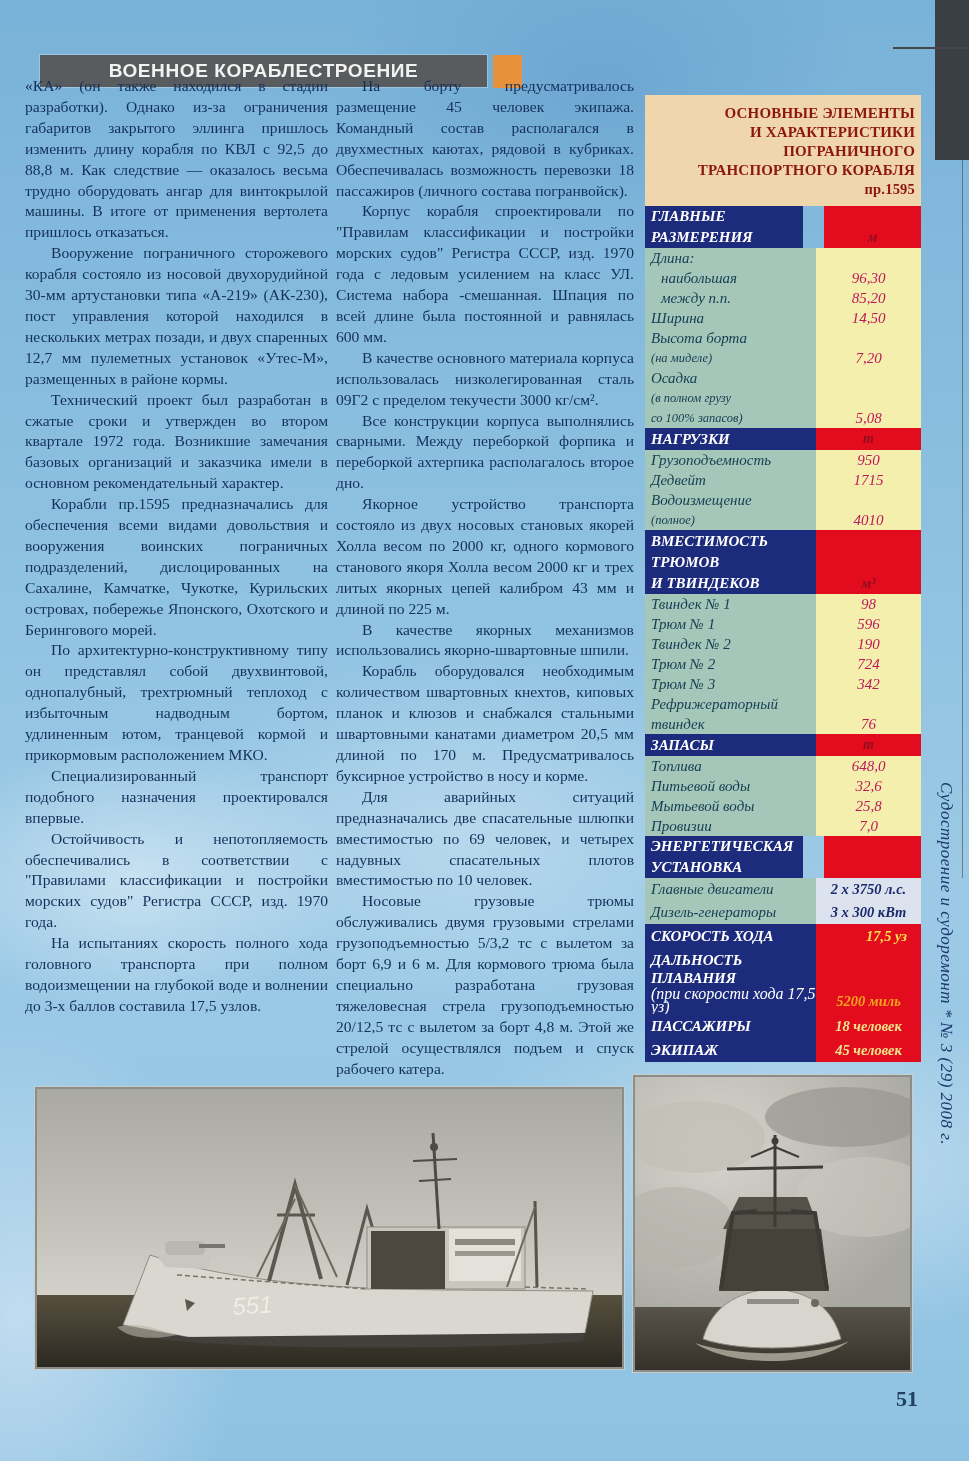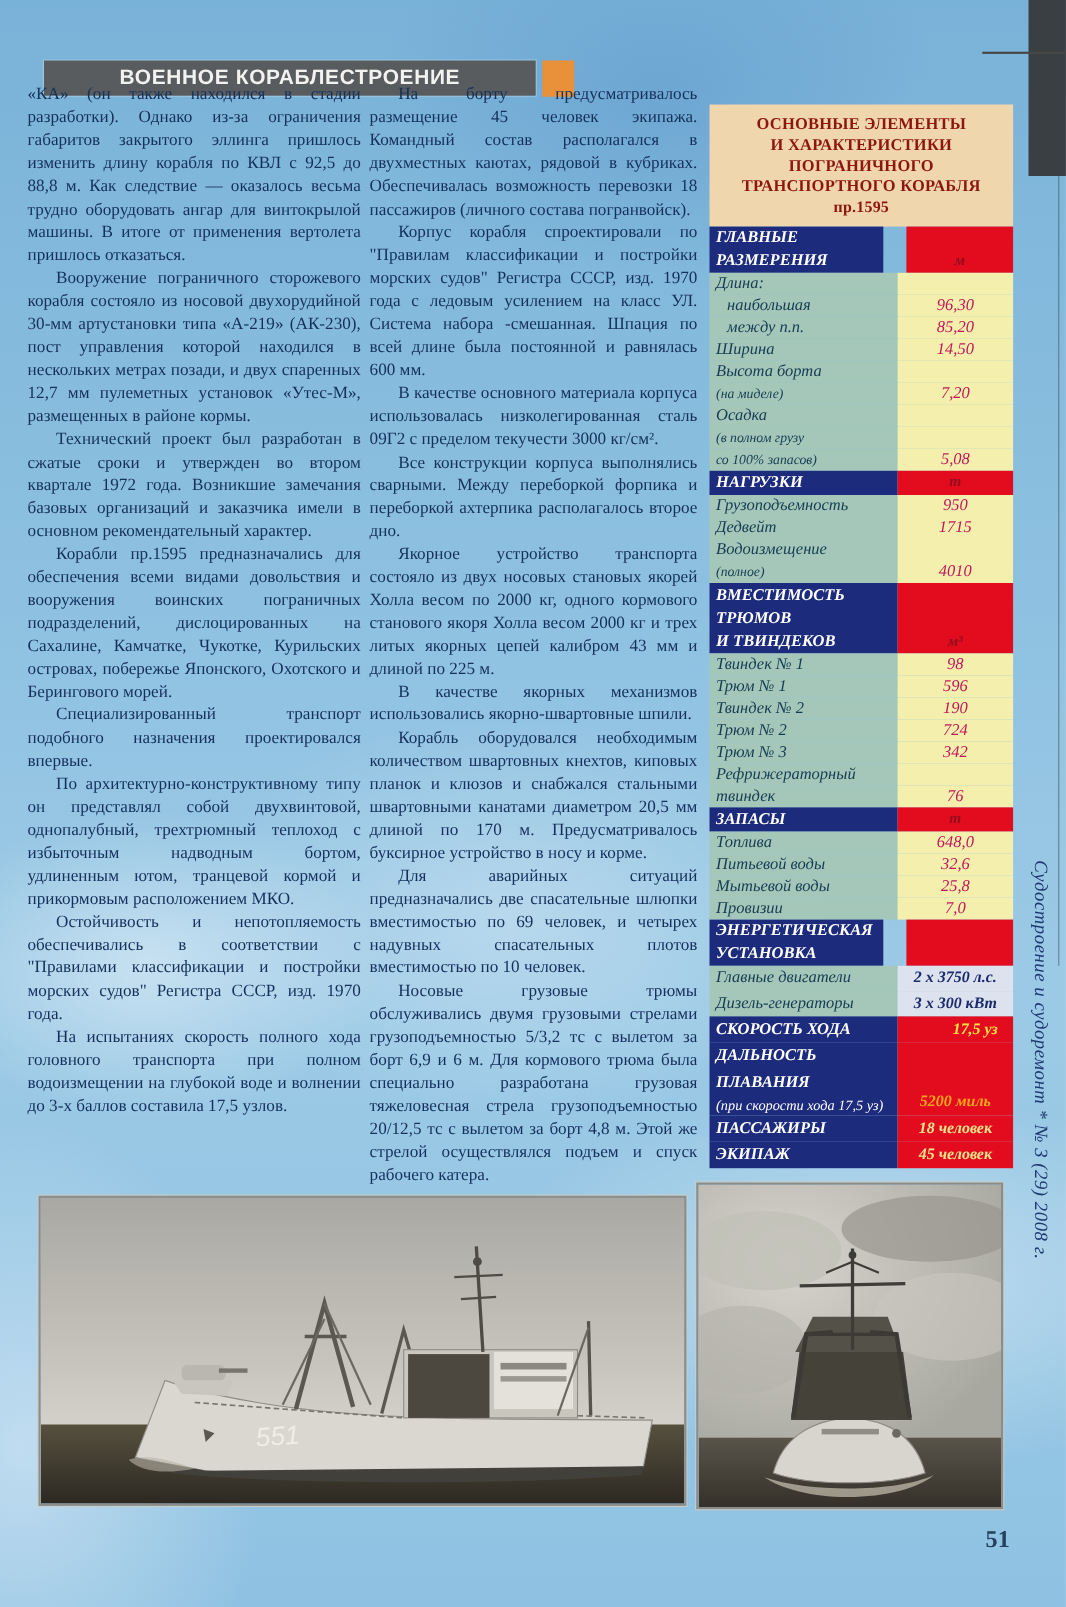--- a/index.html
+++ b/index.html
@@ -32,21 +32,21 @@
   
   .col{position:absolute; top:76px; color:#14305b; font-size:15.6px; line-height:20.9px; text-align:justify;}
   .col-left{left:25px;  width:303px;}
   .col-mid {left:336px; width:298px;}
   .col p{margin:0; text-indent:26px;}
   .col p.noindent{text-indent:0;}
 
   
   .spec{position:absolute; left:645px; top:95px; width:276px;}
   .spec-title{
-    background:#f0d6ac; color:#8d1710; text-align:center; font-weight:bold;
+    background:#f0d6ac; color:#8d1710; text-align:right; font-weight:bold;
     font-size:15px; line-height:19px; letter-spacing:.2px; padding:9px 6px 7px 6px;
   }
   .spec-title .sub{font-weight:bold; font-size:14.5px;}
   .trow{display:flex; width:276px;}
   .lbl{width:171px; box-sizing:border-box; padding-left:6px;}
   .val{width:105px; box-sizing:border-box; display:flex; align-items:center; justify-content:center;}
   
   .trow.item{height:20px;}
   .trow.item .lbl{
     background:#a4c7b9; color:#153c52; font-style:italic; font-size:15px; line-height:20px;
@@ -70,21 +70,21 @@
   
   .trow.eng{height:23px;}
   .trow.eng .lbl{background:#a4c7b9; color:#153c52; font-style:italic; font-size:15px; line-height:23px;}
   .trow.eng .val{background:#dde2ef; color:#1b2a6b; font-style:italic; font-weight:bold; font-size:14.5px; width:105px;}
   
   .trow.redrow{height:24px;}
   .trow.redrow .lbl{background:#1d2b7c; color:#ffffff; font-style:italic; font-weight:bold; font-size:15px; line-height:24px;}
   .trow.redrow .val{background:#e30b1e; font-style:italic; font-weight:bold; font-size:14.5px;}
   .trow.redrow.h3{height:66px;}
   .trow.redrow.h3 .lbl{display:flex; flex-direction:column; justify-content:space-between; padding-top:3px; padding-bottom:3px; line-height:18px;}
-  .trow.redrow.h3 .lbl .tiny{font-size:13px; font-weight:normal; line-height:13px;}
+  .trow.redrow.h3 .lbl .tiny{font-size:16px; font-weight:normal; line-height:13px;}
   .trow.redrow.h3 .val{align-items:flex-end; padding-bottom:4px;}
   .c-orange{color:#fde047;padding-left:36px;} .c-gold{color:#f5a31c;} .c-paleyellow{color:#f0e58c;}
 
   
   .photo{position:absolute; border:2px solid #8a8d8a; box-shadow:0 0 0 1px #c9cec9; overflow:hidden;}
   .photo-left{left:35px; top:1087px; width:585px; height:278px;}
   .photo-right{left:633px; top:1075px; width:275px; height:293px;}
   .photo svg{display:block;}
 
   
@@ -107,22 +107,22 @@
   <div class="header-bar">
     <span>ВОЕННОЕ КОРАБЛЕСТРОЕНИЕ</span>
   </div>
   <div class="orange-square"></div>
 
   <div class="col col-left">
     <p class="noindent">«КА» (он также находился в стадии разработки). Однако из-за ограничения габаритов закрытого эллинга пришлось изменить длину корабля по КВЛ с 92,5 до 88,8 м. Как следствие — оказалось весьма трудно оборудовать ангар для винтокрылой машины. В итоге от применения вертолета пришлось отказаться.</p>
     <p>Вооружение пограничного сторожевого корабля состояло из носовой двухорудийной 30-мм артустановки типа «А-219» (АК-230), пост управления которой находился в нескольких метрах позади, и двух спаренных 12,7 мм пулеметных установок «Утес-М», размещенных в районе кормы.</p>
     <p>Технический проект был разработан в сжатые сроки и утвержден во втором квартале 1972 года. Возникшие замечания базовых организаций и заказчика имели в основном рекомендательный характер.</p>
     <p>Корабли пр.1595 предназначались для обеспечения всеми видами довольствия и вооружения воинских пограничных подразделений, дислоцированных на Сахалине, Камчатке, Чукотке, Курильских островах, побережье Японского, Охотского и Берингового морей.</p>
+    <p>По архитектурно-конструктивному типу он представлял собой двухвинтовой, однопалубный, трехтрюмный теплоход с избыточным надводным бортом, удлиненным ютом, транцевой кормой и прикормовым расположением МКО.</p>
     <p>Специализированный транспорт подобного назначения проектировался впервые.</p>
-    <p>По архитектурно-конструктивному типу он представлял собой двухвинтовой, однопалубный, трехтрюмный теплоход с избыточным надводным бортом, удлиненным ютом, транцевой кормой и прикормовым расположением МКО.</p>
     <p>Остойчивость и непотопляемость обеспечивались в соответствии с "Правилами классификации и постройки морских судов" Регистра СССР, изд. 1970 года.</p>
     <p>На испытаниях скорость полного хода головного транспорта при полном водоизмещении на глубокой воде и волнении до 3-х баллов составила 17,5 узлов.</p>
   </div>
 
   <div class="col col-mid">
     <p>На борту предусматривалось размещение 45 человек экипажа. Командный состав располагался в двухместных каютах, рядовой в кубриках. Обеспечивалась возможность перевозки 18 пассажиров (личного состава погранвойск).</p>
     <p>Корпус корабля спроектировали по "Правилам классификации и постройки морских судов" Регистра СССР, изд. 1970 года с ледовым усилением на класс УЛ. Система набора -смешанная. Шпация по всей длине была постоянной и равнялась 600 мм.</p>
     <p>В качестве основного материала корпуса использовалась низколегированная сталь 09Г2 с пределом текучести 3000 кг/см².</p>
     <p>Все конструкции корпуса выполнялись сварными. Между переборкой форпика и переборкой ахтерпика располагалось второе дно.</p>
     <p>Якорное устройство транспорта состояло из двух носовых становых якорей Холла весом по 2000 кг, одного кормового станового якоря Холла весом 2000 кг и трех литых якорных цепей калибром 43 мм и длиной по 225 м.</p>

